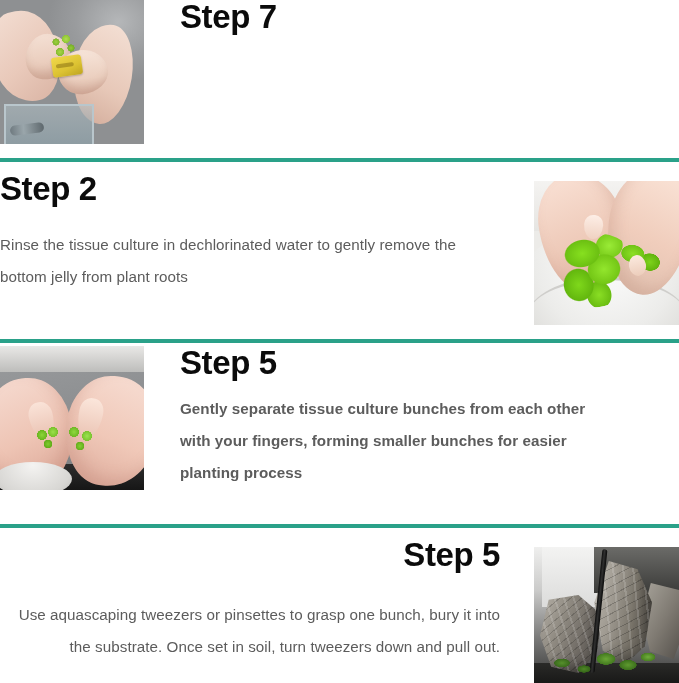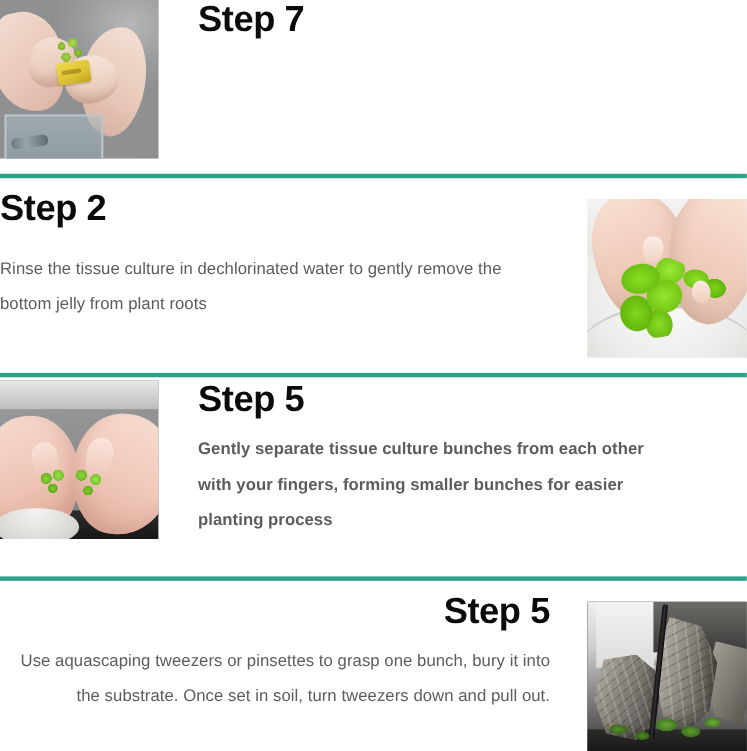--- a/index.html
+++ b/index.html
@@ -87,21 +87,21 @@
     font-weight: 400;
     color: #5c5c5c;
     line-height: 32px;
     margin: 0;
     padding: 0;
     letter-spacing: 0.05px;
   }
   .step-1 .step-body { margin-top: 14px; }
   .step-2 .step-body { margin-top: 24px; }
   .step-3 .step-body { margin-top: 14px; font-weight: bold; }
-  .step-4 .step-body { margin-top: 14px; }
+  .step-4 .step-body { margin-top: 28px; }
 
   
 
   
   .ph1 { background: #9d9fa1; }
   .ph1 .shirt {
     position: absolute; left: 0; top: 0; width: 144px; height: 144px;
     background:
       radial-gradient(ellipse 70px 60px at 118px 22px, #b5b7b9 0%, #9a9c9e 60%, #8e9092 100%),
       linear-gradient(100deg, #a4a6a8 0%, #95979a 48%, #85878a 100%);

